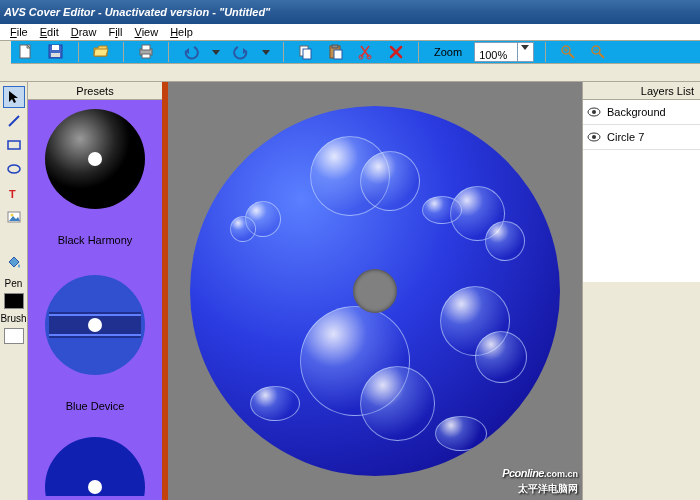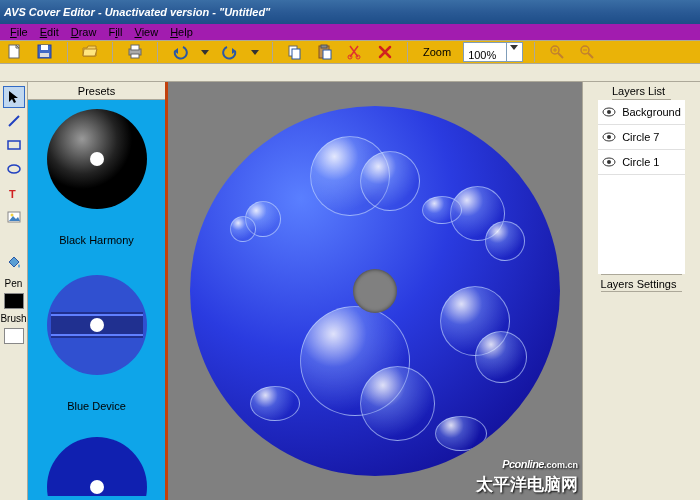--- a/index.html
+++ b/index.html
@@ -1,51 +1,51 @@
 <!DOCTYPE html>
 <html><head>
 <meta charset="utf-8">
 <style>
 * { margin: 0; padding: 0; box-sizing: border-box; font-family: "Microsoft Sans Serif", Tahoma, sans-serif; font-size: 11px; }
 body { width: 700px; height: 500px; overflow: hidden; background: #ece9d8; display: flex; flex-direction: column; }
 .titlebar { height: 34px; background: linear-gradient(to bottom,#3a6ea5,#2a5a95 50%,#1d4d88); color: #fff; display: flex; align-items: center; padding: 0 4px; font-style: italic; font-weight: bold; font-size: 12px; }
-.menubar { height: 20px; background: #a21caf; border-bottom: 1px solid #aca899; display: flex; align-items: center; padding: 0 4px; }
+.menubar { height: 20px; background: #ffffff; border-bottom: 1px solid #aca899; display: flex; align-items: center; padding: 0 4px; }
 .menubar span { padding: 2px 6px; cursor: default; }
 .menubar u { text-decoration: underline; }
-.toolbar { height: 30px; background: #eab308; border-bottom: 1px solid #aca899; display: flex; align-items: center; padding: 0 4px; gap: 8px; }
+.toolbar { height: 30px; background: #0ea5e9; border-bottom: 1px solid #aca899; display: flex; align-items: center; padding: 0 4px; gap: 8px; margin-left: 11px; }
 .tbbtn { width: 22px; height: 22px; display: flex; align-items: center; justify-content: center; border: 1px solid transparent; border-radius: 2px; cursor: default; }
 .tsep { width: 1px; height: 20px; background: #aca899; margin: 0 3px; }
 .zoomlabel { margin: 0 4px; }
 .zoomsel { height: 20px; width: 60px; border: 1px solid #7f9db9; background: #fff; display: flex; align-items: flex-end; padding: 0 4px; justify-content: space-between; }
 .zoomsep { border-left:1px solid #7f9db9; height:18px; padding-left:3px;}
 .toolbar2 { height: 24px; background: #ece9d8; border-bottom: 1px solid #aca899; }
 .workarea { flex: 1; display: flex; background: #ece9d8; }
 .toolbox { width: 28px; background: #ece9d8; border-right: 1px solid #aca899; display: flex; flex-direction: column; align-items: center; padding-top: 4px; gap: 2px; }
 .tool { width: 22px; height: 22px; border: 1px solid transparent; display: flex; align-items: center; justify-content: center; cursor: default; }
 .tool.sel { border: 1px solid #316ac5; background: #c1d8f0; }
 .toollabel { font-size: 10px; margin: 2px 0; }
 .swatch { width: 20px; height: 16px; border: 1px solid #888; }
-.presets { width: 140px; background: #0ea5e9; border-right: 3px solid #c2410c; display: flex; flex-direction: column; justify-content: space-between; }
+.presets { width: 140px; background: #8b5cf6; border-right: 6px solid #c2410c; display: flex; flex-direction: column; justify-content: space-between; }
 .panelhdr { height: 18px; background: #ece9d8; border-bottom: 1px solid #aca899; text-align: center; line-height: 18px; }
 .preset-list { flex: 1; overflow: hidden; display: flex; flex-direction: column; align-items: center; padding: 4px; gap: 20px; }
 .preset-thumb { width: 110px; height: 110px; border: 0px solid #ccc; display: flex; align-items: center; justify-content: center; }
 .preset-name { text-align: center; margin-bottom: 4px; }
 .canvas-wrap { flex: 1; display: flex; flex-direction: column; background: #808080; }
 .canvas { flex: 1; display: flex; align-items: center; justify-content: center; position: relative; }
 .disc { width: 370px; height: 370px; border-radius: 50%; background: radial-gradient(circle at 30% 25%, #5a7fff, #2a3be0 40%, #1414a0 80%, #0b0b60 100%); position: relative; overflow: hidden; }
 .disc-hole { position: absolute; top: 50%; left: 50%; width: 44px; height: 44px; background: #808080; border-radius: 50%; transform: translate(-50%,-50%); box-shadow: inset 0 0 4px rgba(0,0,0,.6); }
 .bubble { position: absolute; border-radius: 50%; background: radial-gradient(circle at 30% 25%, rgba(255,255,255,.85), rgba(150,180,255,.35) 30%, rgba(0,0,180,.1) 70%); border: 1px solid rgba(200,220,255,.6); }
-.layers { width: 118px; background: #ece9d8; border-left: 1px solid #aca899; display: flex; flex-direction: column; align-items: center; }
+.layers { width: 118px; background: #ece9d8; border-left: 1px solid #aca899; display: flex; flex-direction: column; }
 .layerlist { flex: 1; background: #fff; display: flex; flex-direction: column; overflow:hidden;}
 .layer { height: 24px; border-bottom: 1px solid #e0e0e0; display: flex; align-items: center; padding: 12px 4px; gap: 6px; }
 .eye { width: 14px; height: 14px; }
 .watermark { position: absolute; right: 4px; bottom: 4px; color: #fff; text-align: right; pointer-events: none; }
 .wm1 { font-family: Arial; font-size: 18px; font-weight: bold; font-style: italic; text-shadow: 1px 1px 2px #000; letter-spacing: -0.5px; }
 .wm1 small { font-size:9px; font-style:normal; letter-spacing:0;margin-top:40px;}
-.wm2 { font-size: 17px; font-weight: bold; text-shadow: 1px 1px 2px #000; }
+.wm2 { font-size: 10px; font-weight: bold; text-shadow: 1px 1px 2px #000; }
 svg { display: block; }
 </style>
 </head>
 <body>
 
 <div class="titlebar">
   <span>AVS Cover Editor - Unactivated version - "Untitled"</span>
 </div>
 
 <div class="menubar">
@@ -283,25 +283,17 @@
           </svg>
           <span>Background</span>
         </div>
       <div class="layer">
           <svg class="eye" viewBox="0 0 14 14">
             <ellipse cx="7" cy="7" rx="6" ry="4" fill="none" stroke="#333"></ellipse>
             <circle cx="7" cy="7" r="2" fill="#333"></circle>
           </svg>
           <span>Circle 7</span>
         </div>
-      <div class="layer">
-          <svg class="eye" viewBox="0 0 14 14">
-            <ellipse cx="7" cy="7" rx="6" ry="4" fill="none" stroke="#333"></ellipse>
-            <circle cx="7" cy="7" r="2" fill="#333"></circle>
-          </svg>
-          <span>Circle 1</span>
-        </div>
-    </div>
-    <div class="panelhdr" style="text-align:right;padding-right:6px;border-top:1px solid #aca899">Layers Settings</div>
+    </div>
     <div style="flex:1.2;background:#ece9d8"></div>
   </div>
 
 </div>
 
 </body></html>

